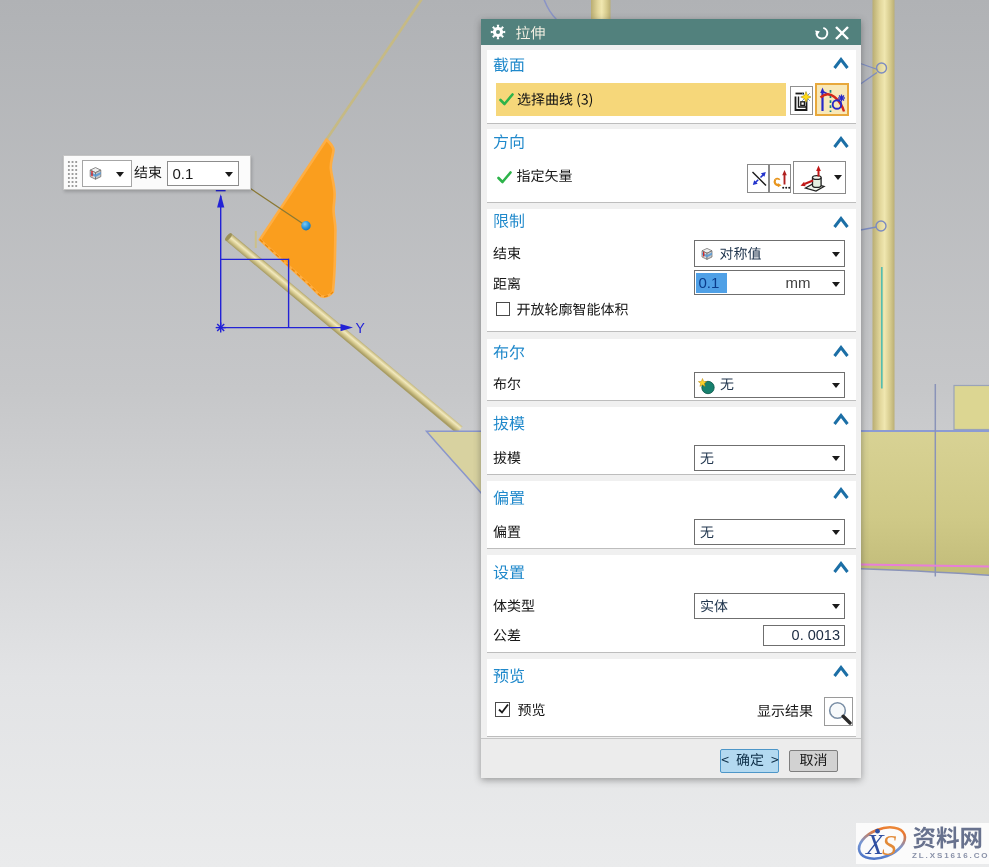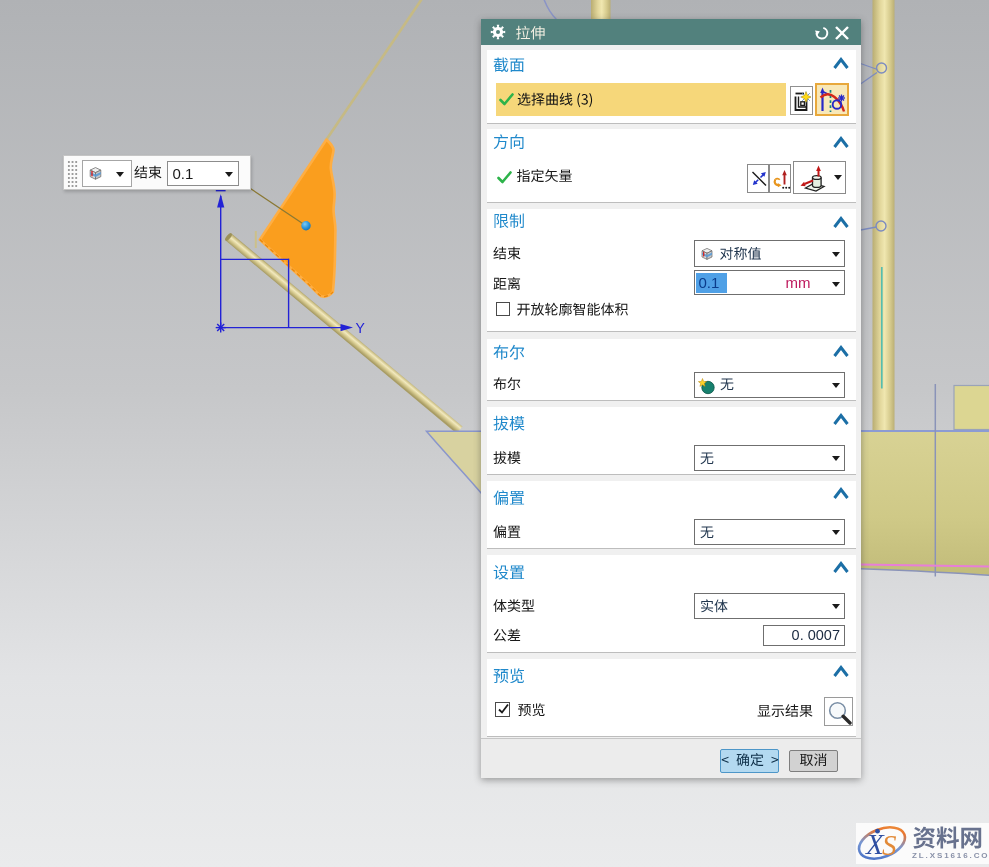--- a/index.html
+++ b/index.html
@@ -213,21 +213,21 @@
           <path d="M3,6.6 L8,9 L13,6.6 L13,8.8 L8,11.2 L3,8.8 Z" fill="#5b9bd5" opacity="0.92"></path>
           <line x1="4.7" y1="5.7" x2="4.7" y2="10.6" stroke="#d42020" stroke-width="1.3"></line>
         </svg>
         <svg class="abs" style="left:137px;top:11px" width="8" height="5">
           <polygon points="0,0 8,0 4.0,5" fill="#1a1a1a"></polygon>
         </svg>
       </div>
       <div class="abs" style="left:206.5px;top:61.5px;width:151.5px;height:25px;background:#fff;border:1px solid #6f6f6f">
         <div class="abs" style="left:1.5px;top:1.5px;width:31px;height:20.5px;background:#4fa0e6"></div>
         <span class="abs" style="left:4px;top:2.5px;font-size:15px;color:#0b3d8c">0.1</span>
-        <span class="abs" style="left:91px;top:3px;font-size:15px;color:#be185d">mm</span>
+        <span class="abs" style="left:91px;top:3px;font-size:15px;color:#404040">mm</span>
         <svg class="abs" style="left:137px;top:10.5px" width="8" height="5">
           <polygon points="0,0 8,0 4.0,5" fill="#1a1a1a"></polygon>
         </svg>
       </div>
       <div class="cb" style="left:8.5px;top:93px"></div>
     </div>
 <div class="grp" style="top:319.5px;height:62px">
       <svg class="abs" style="left:346px;top:6px" width="16" height="13" viewBox="0 0 16 13">
         <polyline points="1.5,11 8,2.5 14.5,11" stroke="#1c6fa6" stroke-width="3" fill="none"></polyline>
       </svg>
@@ -264,21 +264,21 @@
 <div class="grp" style="top:535.5px;height:98.5px">
       <svg class="abs" style="left:346px;top:6px" width="16" height="13" viewBox="0 0 16 13">
         <polyline points="1.5,11 8,2.5 14.5,11" stroke="#1c6fa6" stroke-width="3" fill="none"></polyline>
       </svg>
       <div class="dd" style="top:38px;height:26px">
         <svg class="abs" style="left:137px;top:10.5px" width="8" height="5">
           <polygon points="0,0 8,0 4.0,5" fill="#1a1a1a"></polygon>
         </svg>
       </div>
       <div class="abs" style="left:276px;top:70px;width:82px;height:21px;background:#fff;border:1px solid #6f6f6f">
-        <span class="abs" style="right:4px;top:1.5px;font-size:14.5px;color:#1a2a40">0. 0007</span>
+        <span class="abs" style="right:4px;top:1.5px;font-size:14.5px;color:#1a2a40">0. 0013</span>
       </div>
     </div>
 <div class="grp" style="top:640px;height:78px">
       <svg class="abs" style="left:346px;top:6px" width="16" height="13" viewBox="0 0 16 13">
         <polyline points="1.5,11 8,2.5 14.5,11" stroke="#1c6fa6" stroke-width="3" fill="none"></polyline>
       </svg>
       <div class="cb" style="left:8px;top:43px;width:14.5px;height:14.5px"></div>
       <svg class="abs" style="left:9.5px;top:44px" width="13" height="13" viewBox="0 0 13 13">
         <polyline points="2,6.5 5,9.5 11,1.5" stroke="#1a1a1a" stroke-width="1.8" fill="none"></polyline>
       </svg>

